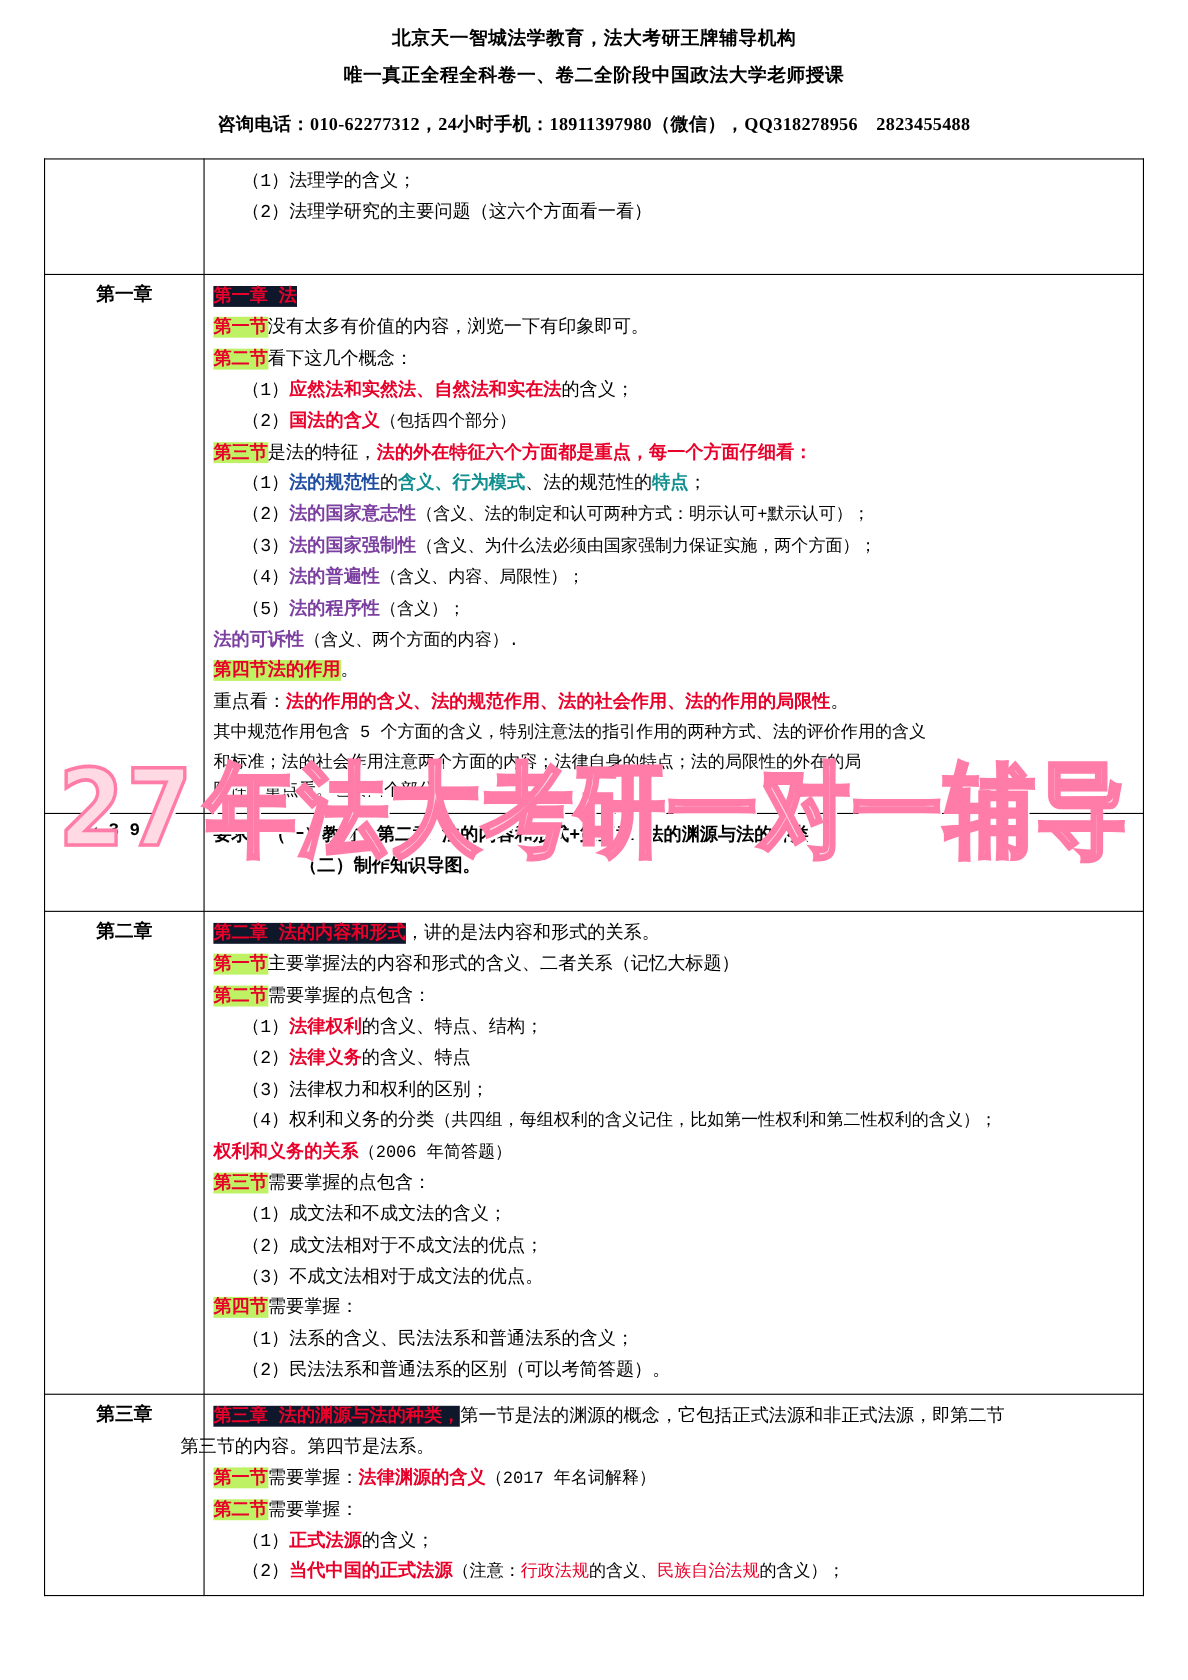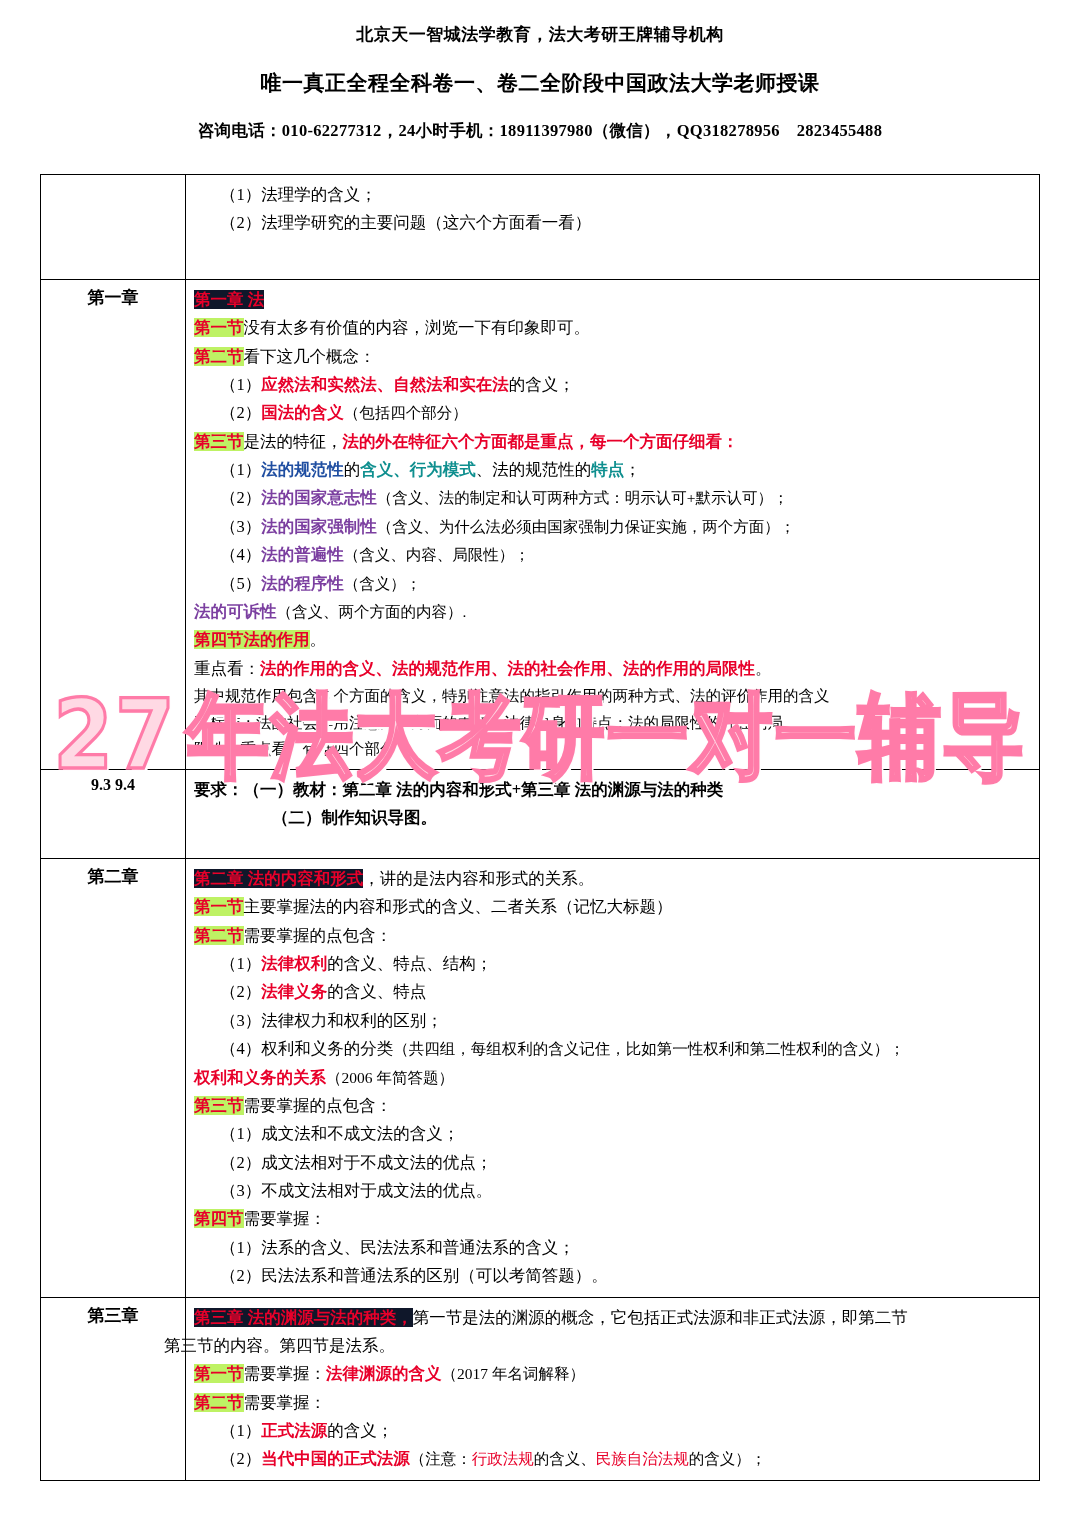--- a/index.html
+++ b/index.html
@@ -25,36 +25,37 @@
   .header {
     text-align: center;
     line-height: 1.5;
   }
   .header .line1 {
     font-size: 17px;
     font-weight: bold;
     letter-spacing: 0.5px;
   }
   .header .line2 {
-    font-size: 21px;
-    font-weight: bold;
-    margin-top: 20px;
+    font-size: 17px;
+    font-weight: bold;
+    margin-top: 8px;
     letter-spacing: 0.5px;
   }
   .header .line3 {
     font-size: 16.5px;
     font-weight: bold;
     margin-top: 20px;
     letter-spacing: 0.3px;
   }
   table.main {
     border-collapse: collapse;
     width: 1000px;
-    margin-top: 30px;
+    margin-top: 18px;
     table-layout: fixed;
+    font-family: Liberation Mono, monospace;
   }
   table.main td {
     border: 1px solid #000;
     vertical-align: top;
     padding: 6px 8px;
   }
   td.colA {
     width: 128px;
     text-align: center;
     vertical-align: middle;

